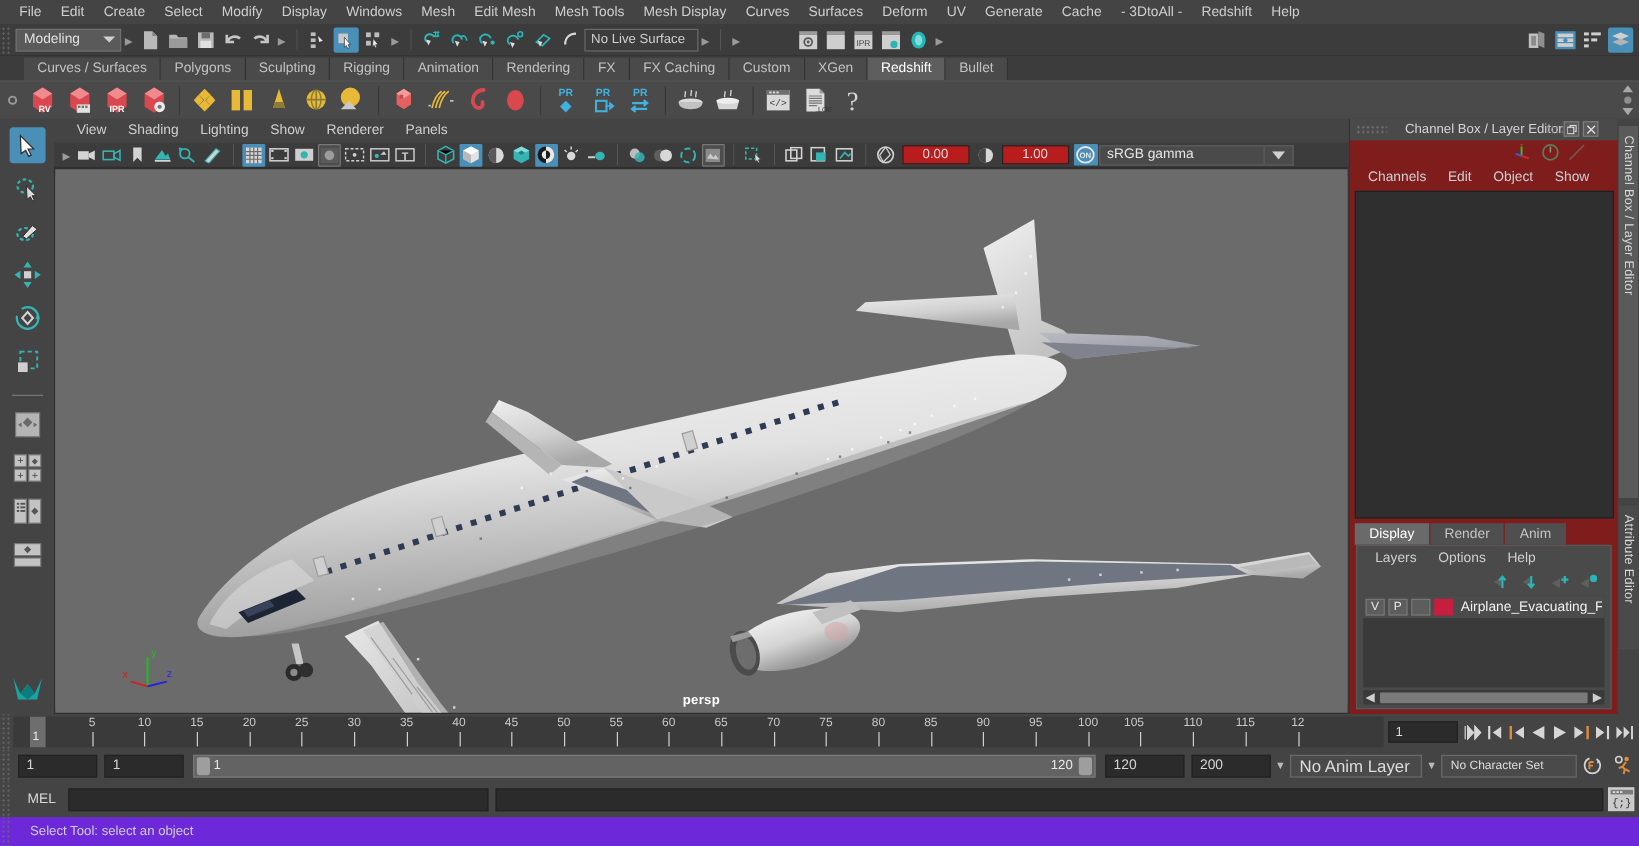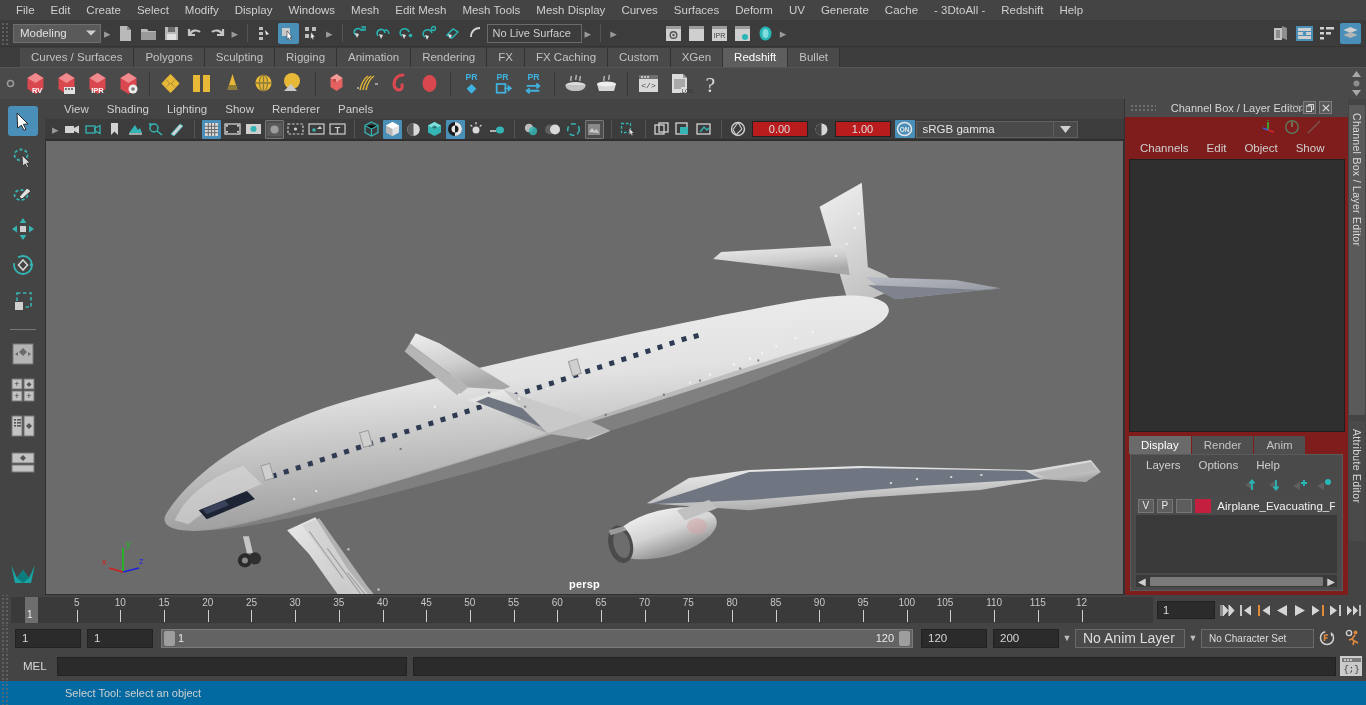--- a/index.html
+++ b/index.html
@@ -136,21 +136,21 @@
 
   
   .cmdrow { height:30px; background:#444; display:flex; align-items:center; flex:0 0 30px;}
   .mellabel { font-size:11.5px; color:#d8d8d8; padding:0 10px 0 14px;}
   .cmdinput { height:19px; flex:0 0 350px; background:#2b2b2b; border:1px solid #222;}
   .cmdout { height:19px; flex:1; background:#2b2b2b; border:1px solid #222; margin-left:6px; margin-right:4px;}
   .scriptbtn { width:22px; height:20px; background:#cdcdcd; display:flex; align-items:center; justify-content:center;
                color:#333; font-size:11px; margin-right:4px;}
 
   
-  .helpline { height:24px; background:#0369a1; display:flex; align-items:center; flex:0 0 24px;gap:40px; }
+  .helpline { height:24px; background:#6d28d9; display:flex; align-items:center; flex:0 0 24px; }
   .helptext { font-size:11px; color:#d0d0d0; padding-left:16px;}
 
   .griph { width:9px; height:100%; background: radial-gradient(#6a6a6a 38%, transparent 40%) 1px 2px / 4px 4px repeat; opacity:.7; flex:0 0 9px;}
 </style>
 </head>
 <body>
 
 <div class="app">
 
   <div class="menubar">

